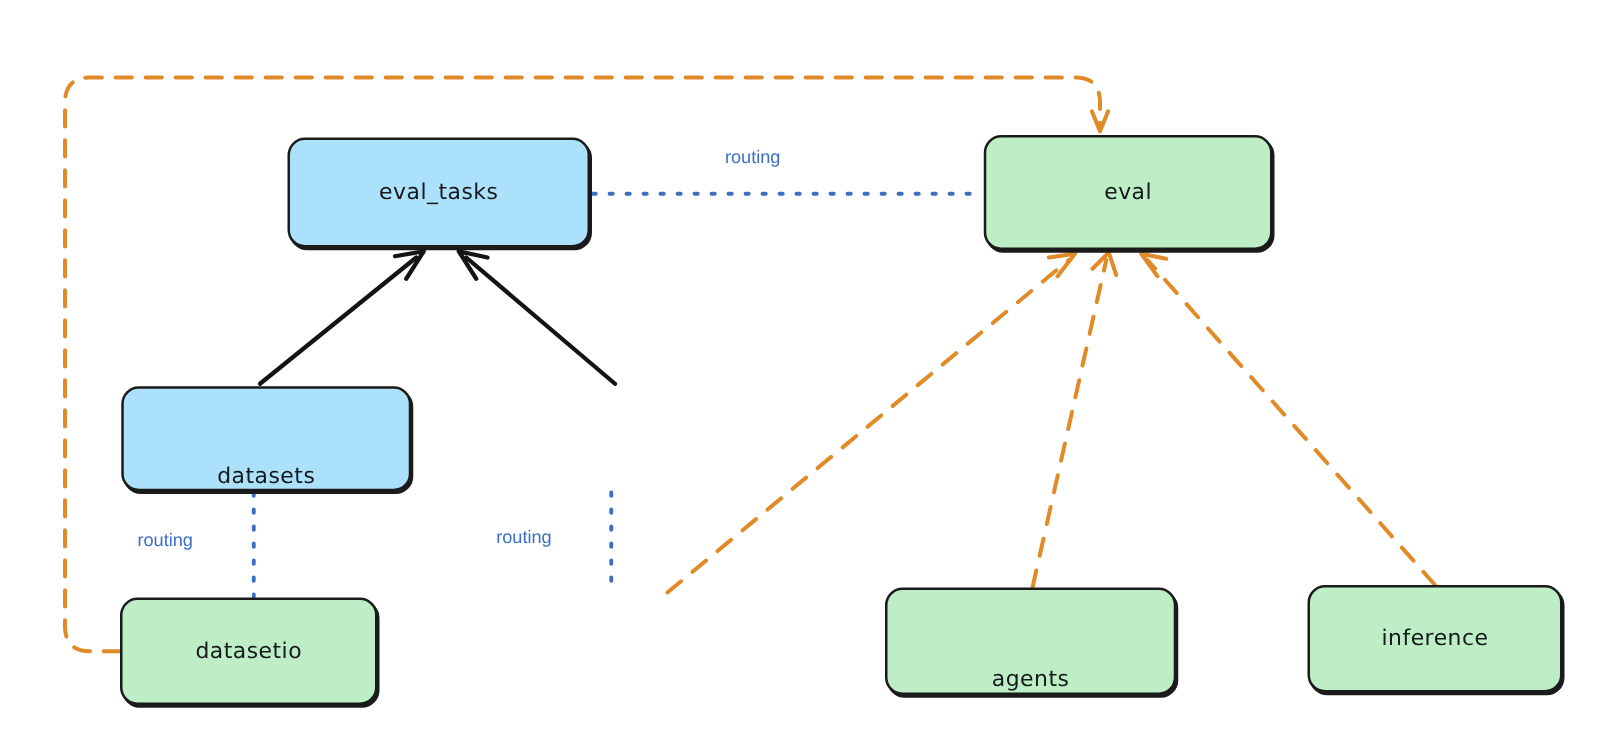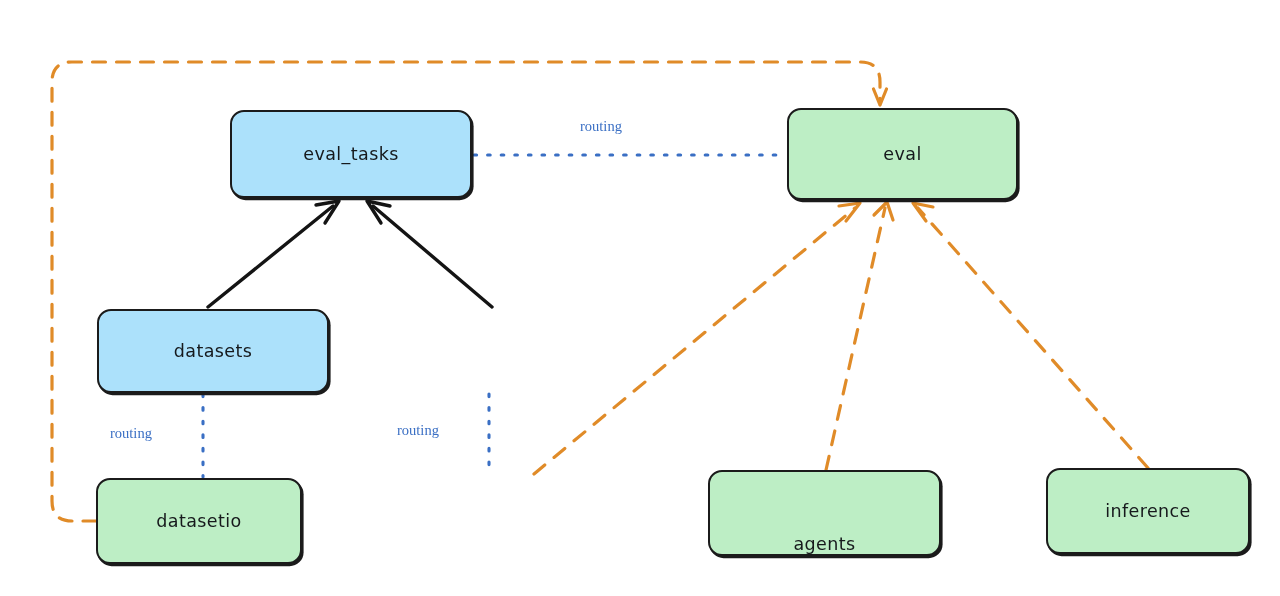--- a/index.html
+++ b/index.html
@@ -39,21 +39,21 @@
   .node-label {
     font-family: "DejaVu Sans", sans-serif;
     font-size: 17.5px;
     letter-spacing: 0.4px;
     color: #16191c;
     white-space: nowrap;
     user-select: none;
   }
   .edge-label {
     position: absolute;
-    font-family: Liberation Serif, serif;
+    font-family: Liberation Sans, sans-serif;
     font-size: 14.5px;
     color: #3a6fc4;
     white-space: nowrap;
     user-select: none;
   }
 </style>
 </head>
 <body>
 
 <div id="diagram-root">
@@ -104,21 +104,21 @@
   </svg>
 
   <div class="node blue" style="left:230px; top:110px; width:242px; height:88px;">
     <span class="node-label">eval_tasks</span>
   </div>
 
   <div class="node green" style="left:787px; top:108px; width:231px; height:92px;">
     <span class="node-label">eval</span>
   </div>
 
-  <div class="node blue" style="left:97px; top:309px; width:232px; height:84px;">
+  <div class="node blue" style="left:97px; top:309px; width:232px; height:84px;align-items:flex-end;">
     <span class="node-label">datasets</span>
   </div>
 
 
   <div class="node green" style="left:96px; top:478px; width:206px; height:86px;">
     <span class="node-label">datasetio</span>
   </div>
 
 
   <div class="node green" style="left:708px; top:470px; width:233px; height:86px;align-items:flex-end;">

